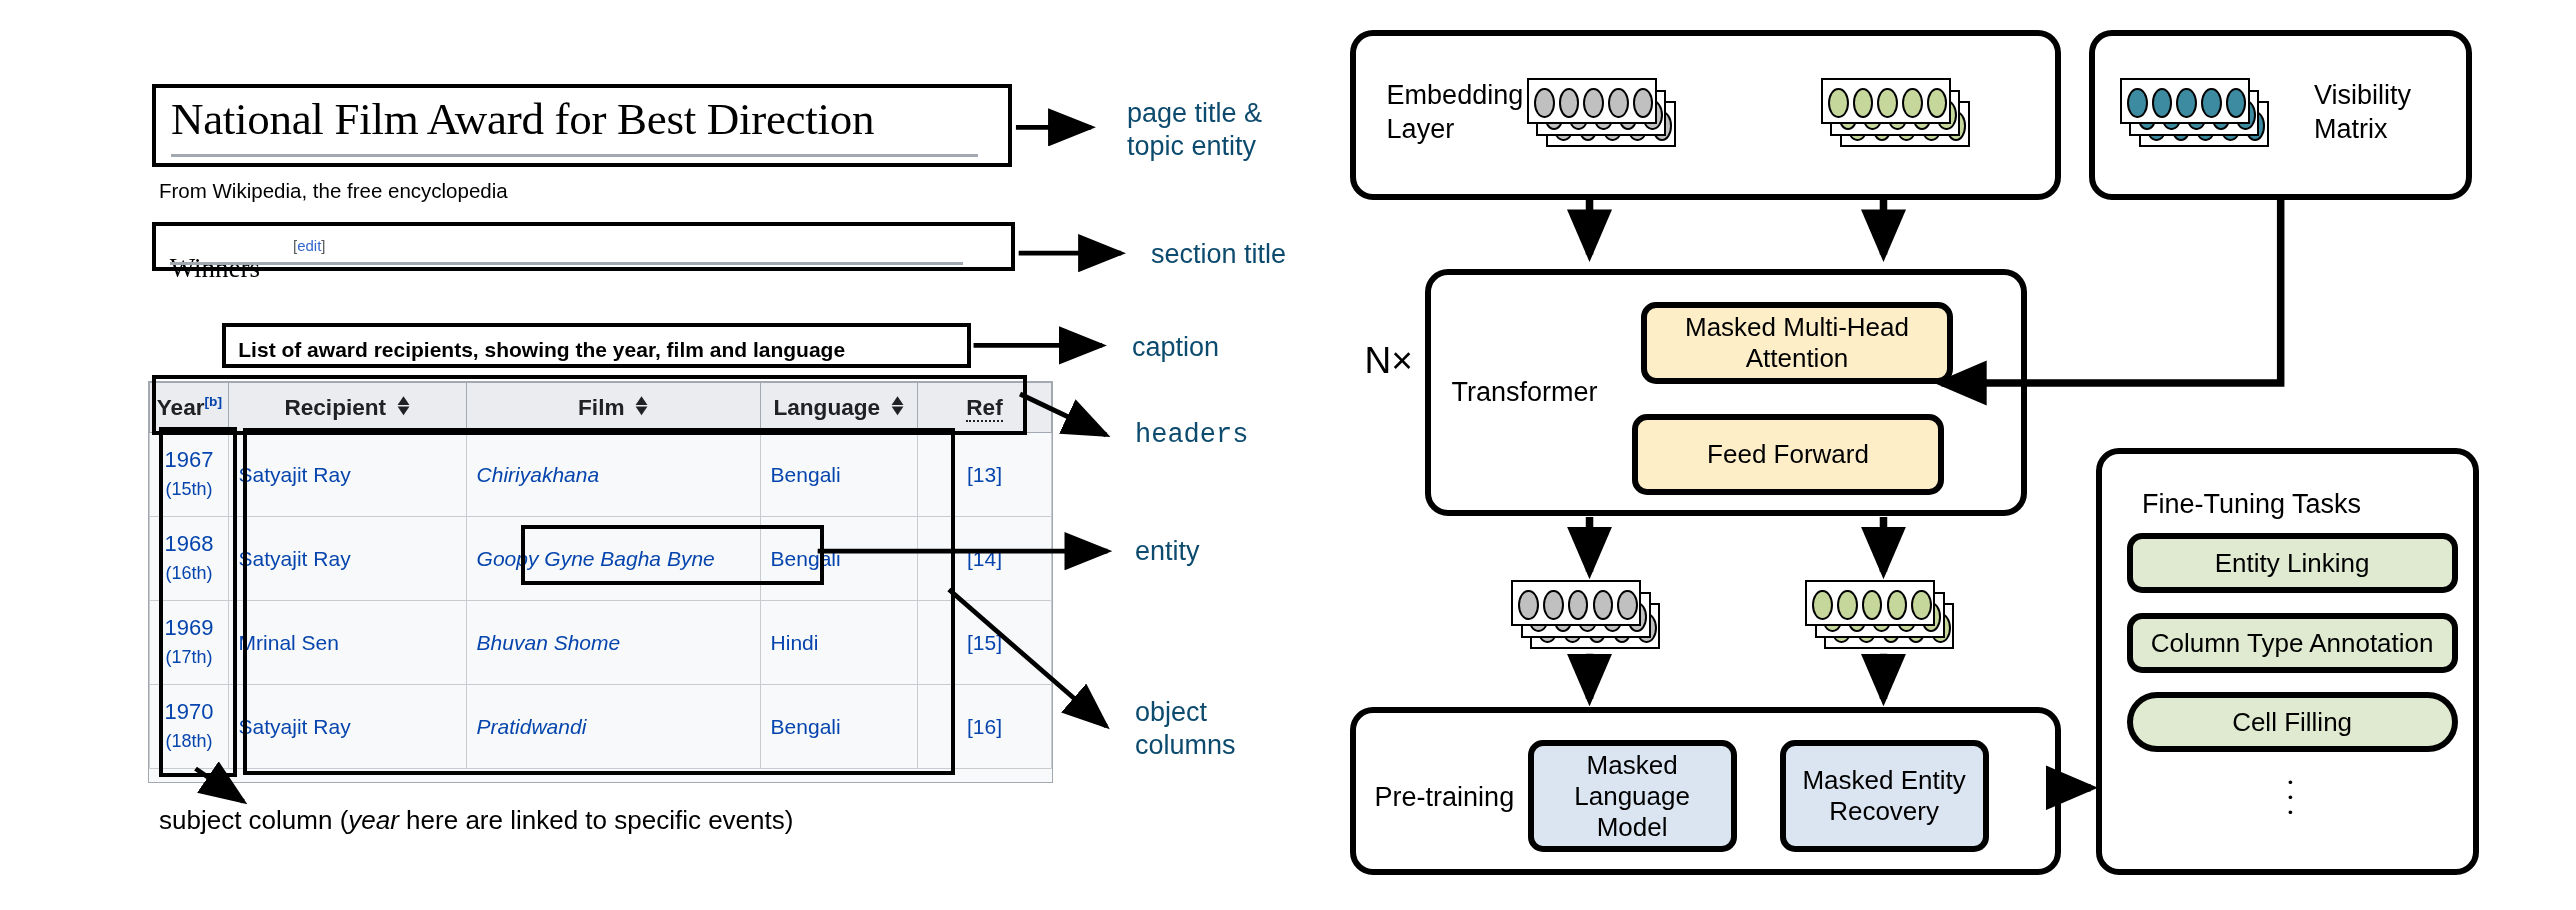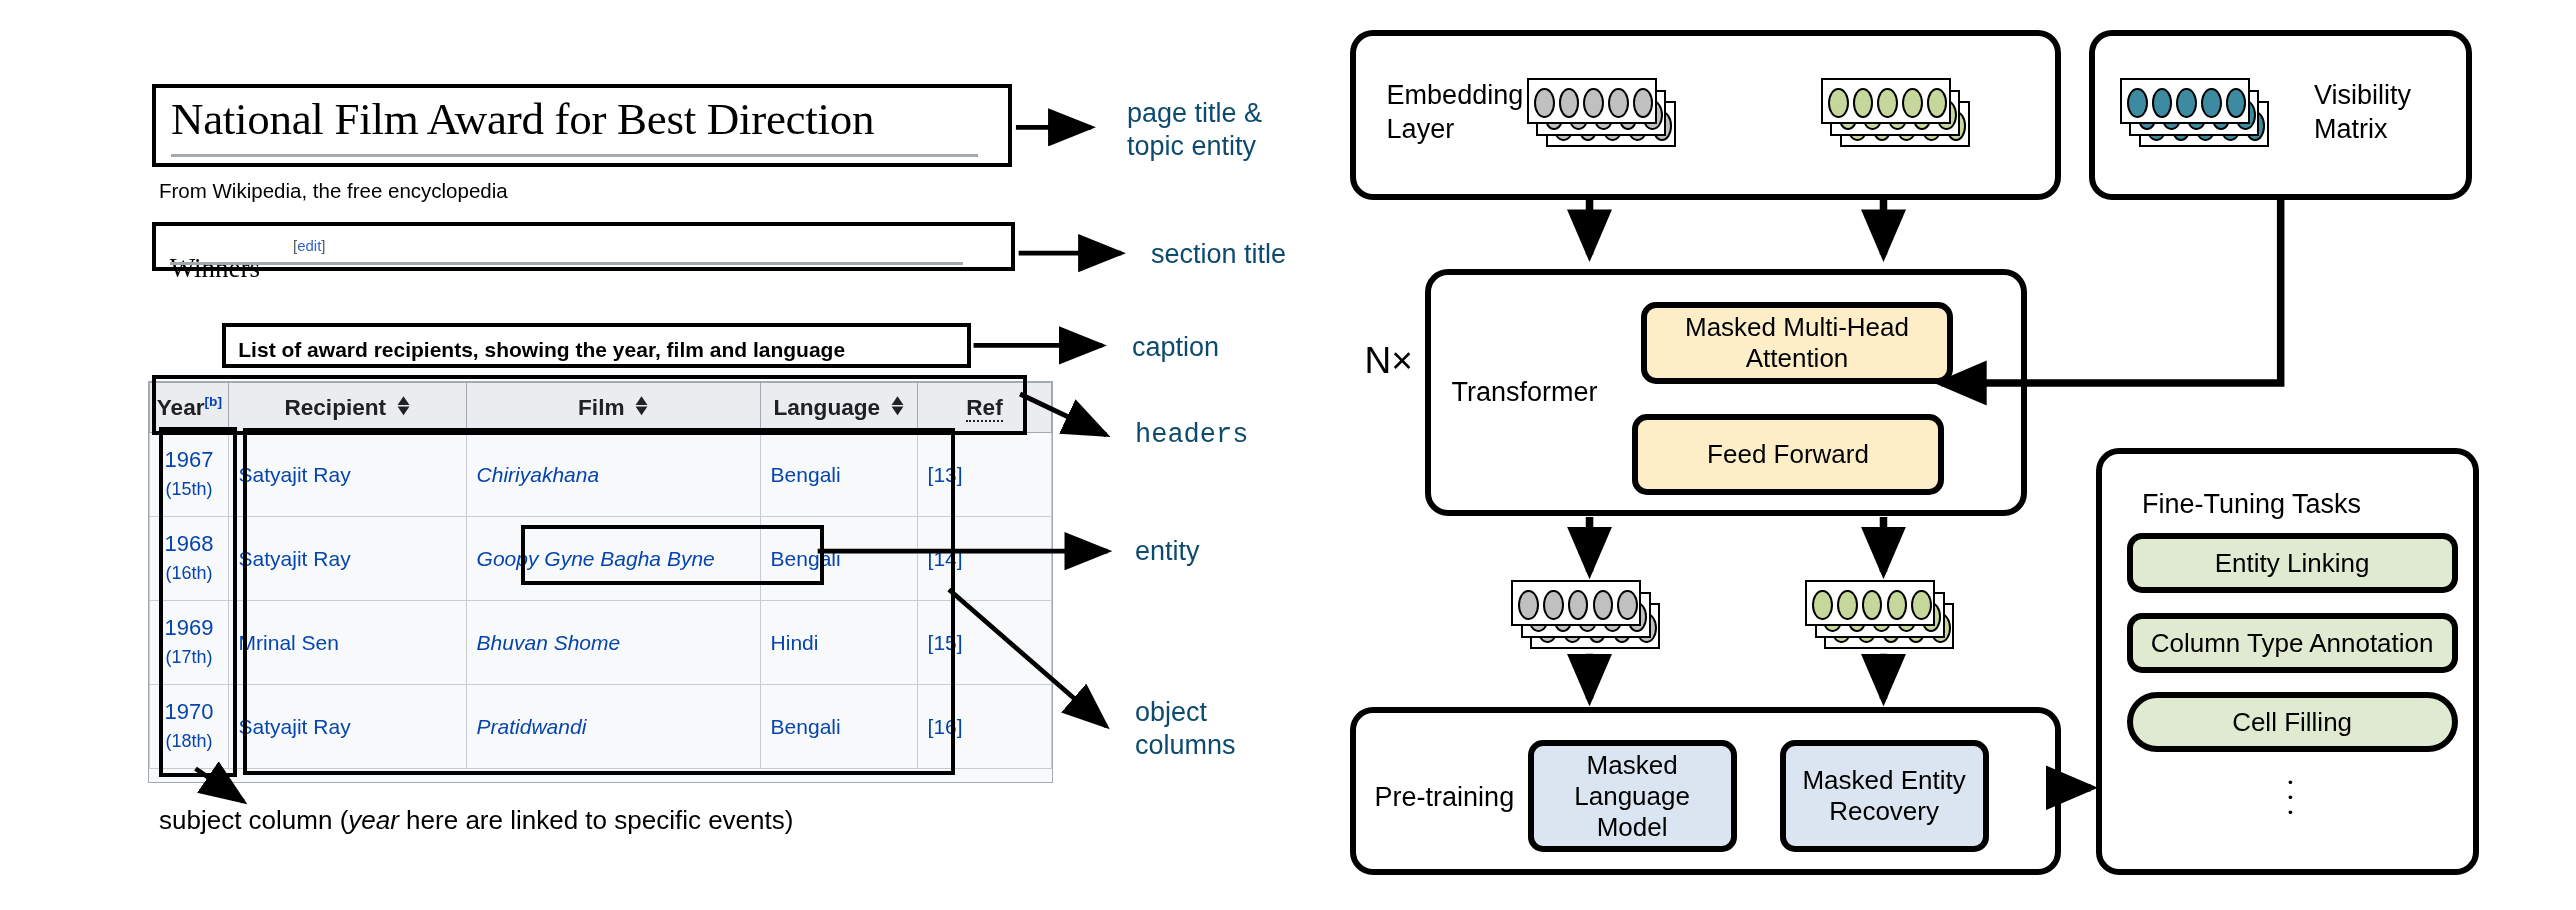--- a/index.html
+++ b/index.html
@@ -36,21 +36,21 @@
   #wikitable{position:absolute;left:148px;top:381px;width:905px;height:402px;
       background:#f8f9fa;border:1.4px solid #a2a9b1;box-sizing:border-box;}
   table.wt{border-collapse:collapse;width:100%;table-layout:fixed;}
   table.wt th{background:#eaecf0;border:1.4px solid #a2a9b1;font-size:22.6px;font-weight:bold;
       height:49px;padding:0 6.8px;text-align:center;color:#202122;}
   table.wt td{border:1.4px solid #c8ccd1;font-size:21px;height:83px;padding:0 9.6px;
       color:#0645ad;vertical-align:middle;background:#f8f9fa;}
   td.c-year{text-align:center;background:#f8f9fa;padding:0 2.7px;}
   td.c-recipient{background:#e8eaee;}
   td.c-film{font-style:italic;}
-  td.c-ref{font-size:18px;margin-top:32px;}
+  td.c-ref{text-align:center;font-size:18px;margin-top:32px;}
   .yr-main{display:block;font-size:22px;line-height:29px;}
   .yr-sub{display:block;font-size:18px;line-height:31px;}
   .supb{font-size:13.7px;vertical-align:super;color:#0645ad;}
   .sortarrow{display:inline-block;margin-left:9.6px;font-size:15px;line-height:15px;color:#202122;
       transform:scaleX(1.35);}
   .sortarrow i{display:block;font-style:normal;line-height:9.6px;}
   .refdash{border-bottom:2.1px dotted #202122;}
 
   
   #hl-headers{left:152px;top:375px;width:867px;height:52px;border:4.1px solid #000;background:transparent;}

